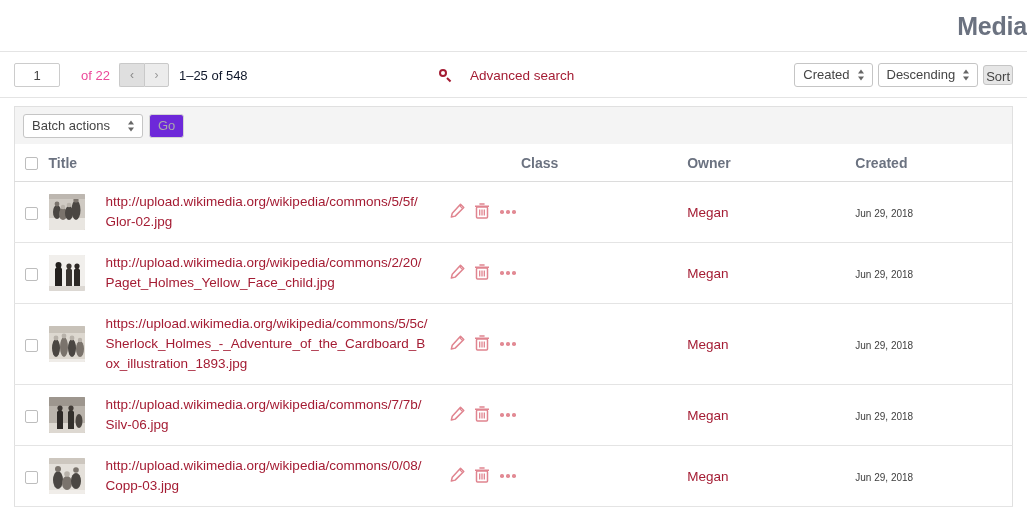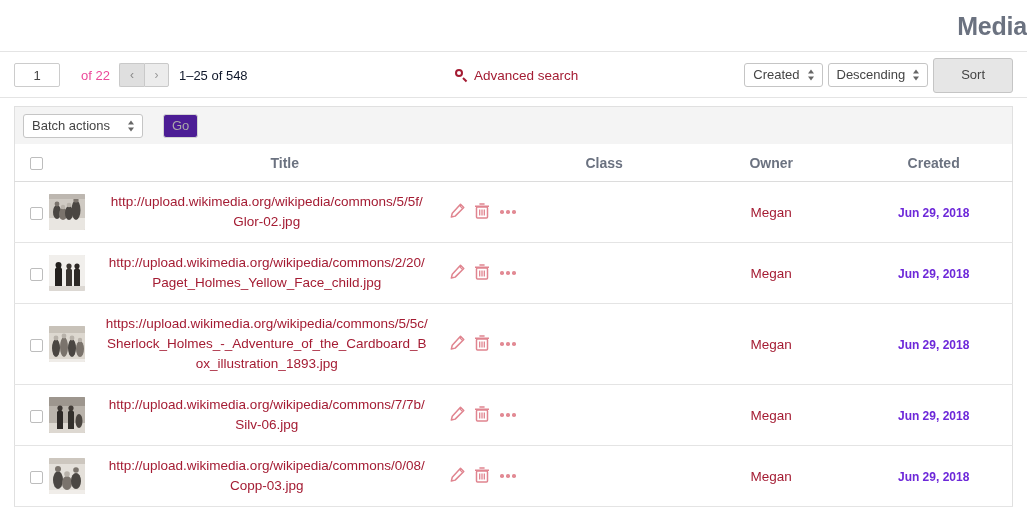--- a/index.html
+++ b/index.html
@@ -96,26 +96,26 @@
   }
   .page-range {
     margin-left: 10px;
     color: #0f172a;
     font-size: 13px;
     white-space: nowrap;
   }
 
   .advanced-search {
     position: absolute;
-    left: 455px;
+    left: 439px;
     top: 0;
     height: 46px;
     display: flex;
     align-items: center;
-    gap: 6px;
+    gap: 18px;
     color: #a41c33;
     font-size: 13.5px;
     text-decoration: none;
     cursor: pointer;
   }
   .advanced-search .label { color: #a41c33; }
   .search-glyph {
     display: inline-block;
     width: 13px;
     height: 13px;
@@ -180,76 +180,76 @@
   }
   .fake-select .arrows .up {
     top: 1px;
     border-bottom: 4px solid #666;
   }
   .fake-select .arrows .down {
     bottom: 1px;
     border-top: 4px solid #666;
   }
   .sort-button {
-    height: 35px;
+    height: 20px;
     box-sizing: border-box;
     border: 1px solid #c5c5c5;
     border-radius: 3px;
     background: #e6e6e6;
     color: #444;
     font-size: 13px;
     line-height: 22px;
-    padding: 0 27px;
+    padding: 0 2px;
     cursor: pointer;
     font-family: "Liberation Sans", sans-serif;
   }
 
   
   .batch-bar {
     margin: 8px 14px 0 14px;
     height: 38px;
     box-sizing: border-box;
     background: #f4f4f4;
     border: 1px solid #e0e0e0;
     border-bottom: none;
     display: flex;
     align-items: center;
     padding: 0 8px;
-    gap: 20px;
+    gap: 6px;
   }
   .batch-select {
     min-width: 120px;
   }
   .go-button {
     height: 24px;
     box-sizing: border-box;
     border: 1px solid #d4d4d4;
     border-radius: 3px;
-    background: #4c1d95;
+    background: #6d28d9;
     color: #aaaaaa;
     font-size: 13px;
     line-height: 22px;
     padding: 0 8px;
     cursor: default;
     font-family: "Liberation Sans", sans-serif;
   }
 
   
   .resource-table {
     margin: 0 14px;
     width: 999px;
     box-sizing: border-box;
     border-collapse: collapse;
     border-left: 1px solid #e0e0e0;
     border-right: 1px solid #e0e0e0;
     table-layout: fixed;
   }
   .resource-table th,
   .resource-table td {
-    text-align: center;
+    text-align: left;
     vertical-align: middle;
     border-bottom: 1px solid #e4e4e4;
     padding: 0;
   }
   .resource-table thead th {
     height: 37px;
     font-size: 14px;
     font-weight: bold;
     color: #6b7280;
     border-bottom: 1px solid #dcdcdc;
@@ -325,23 +325,22 @@
     background: #e28a94;
     display: block;
   }
   .owner-link {
     color: #a41c33;
     font-size: 13.5px;
     text-decoration: none;
     cursor: pointer;
   }
   .created-text {
-    color: #6d28d9;
-    font-size: 12px;
-    font-weight: bold;
+    color: #404040;
+    font-size: 10px;
   }
   .class-text { color: #555a60; font-size: 13.5px; }
 </style>
 </head>
 <body>
 
 <div class="page-header">
   <div class="page-title">Media</div>
 </div>
 

